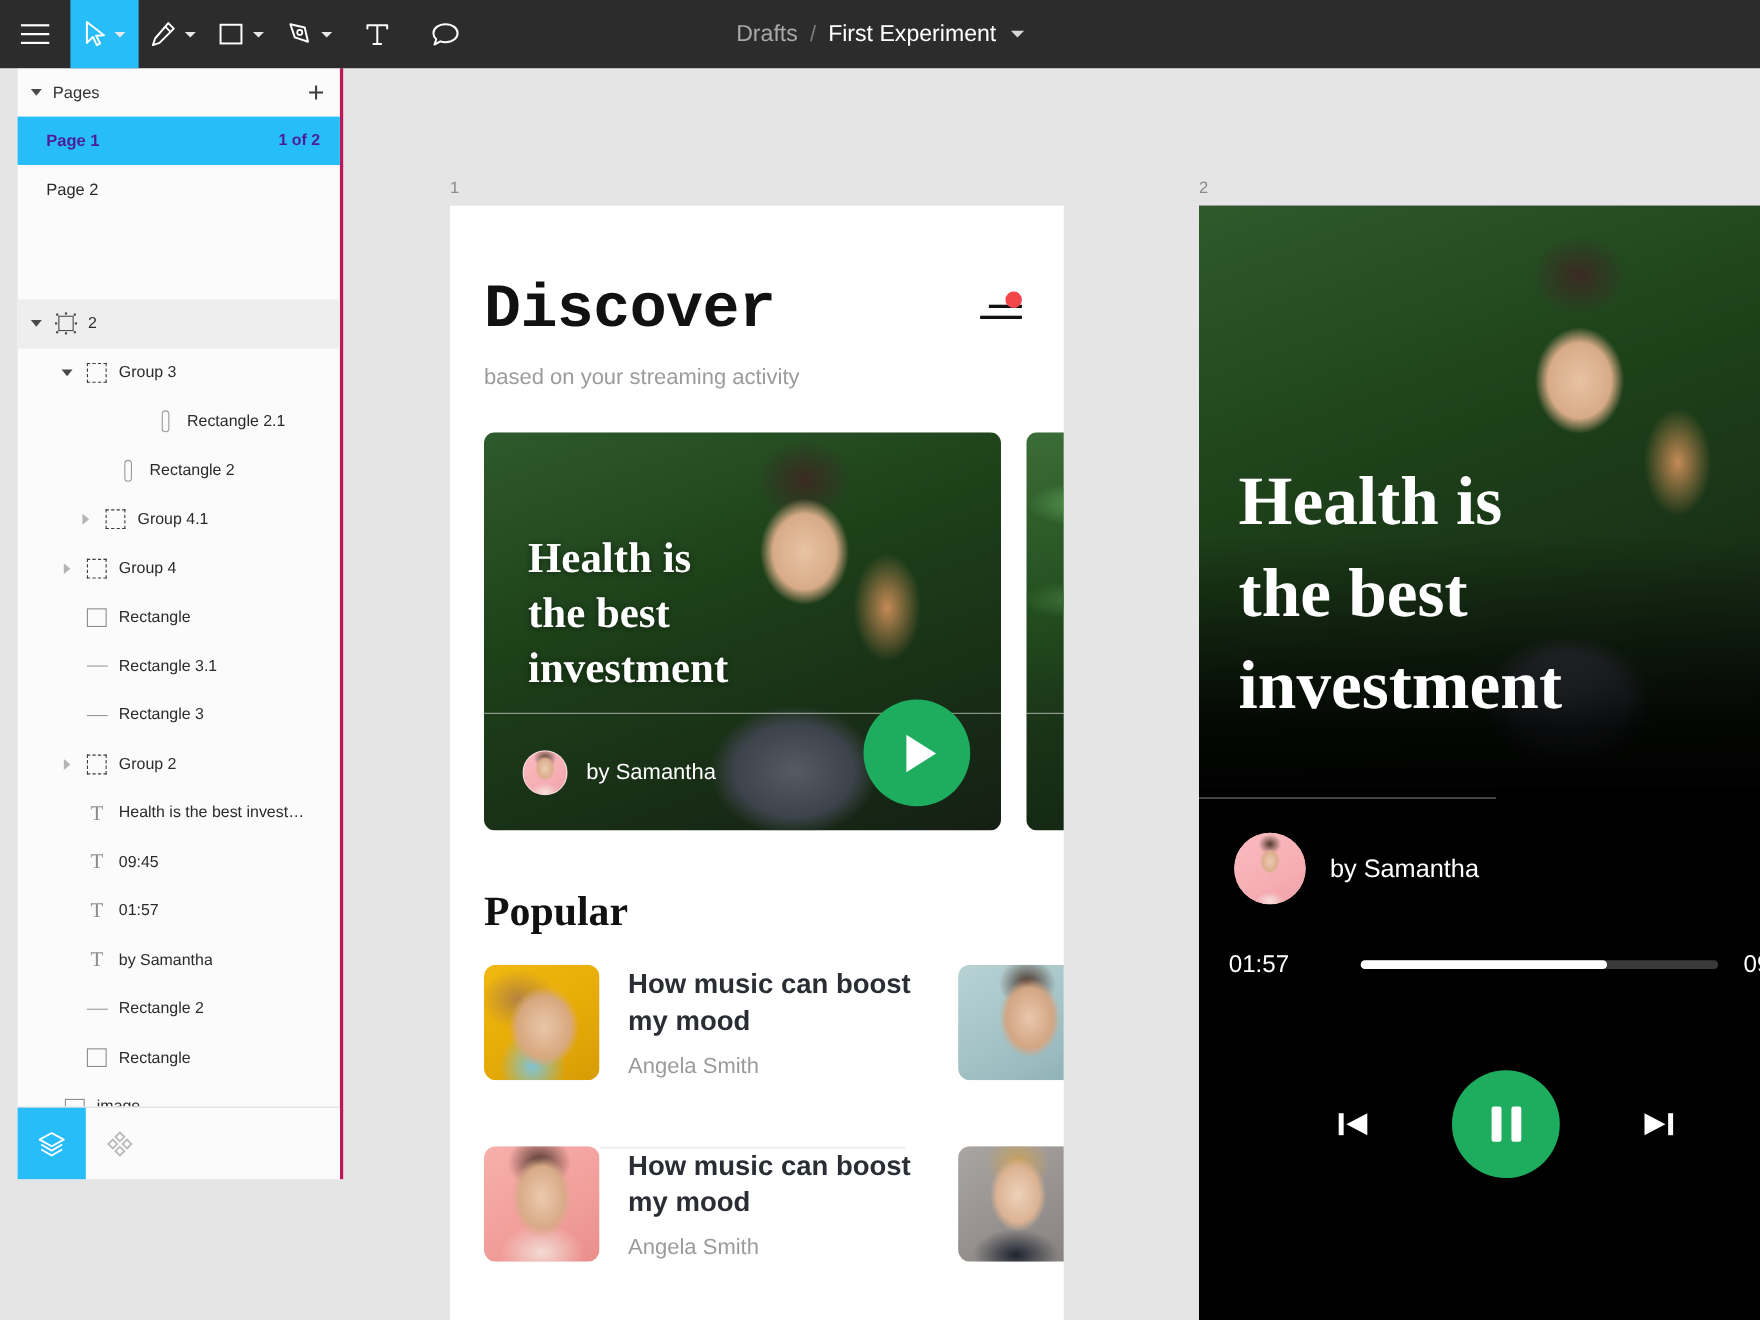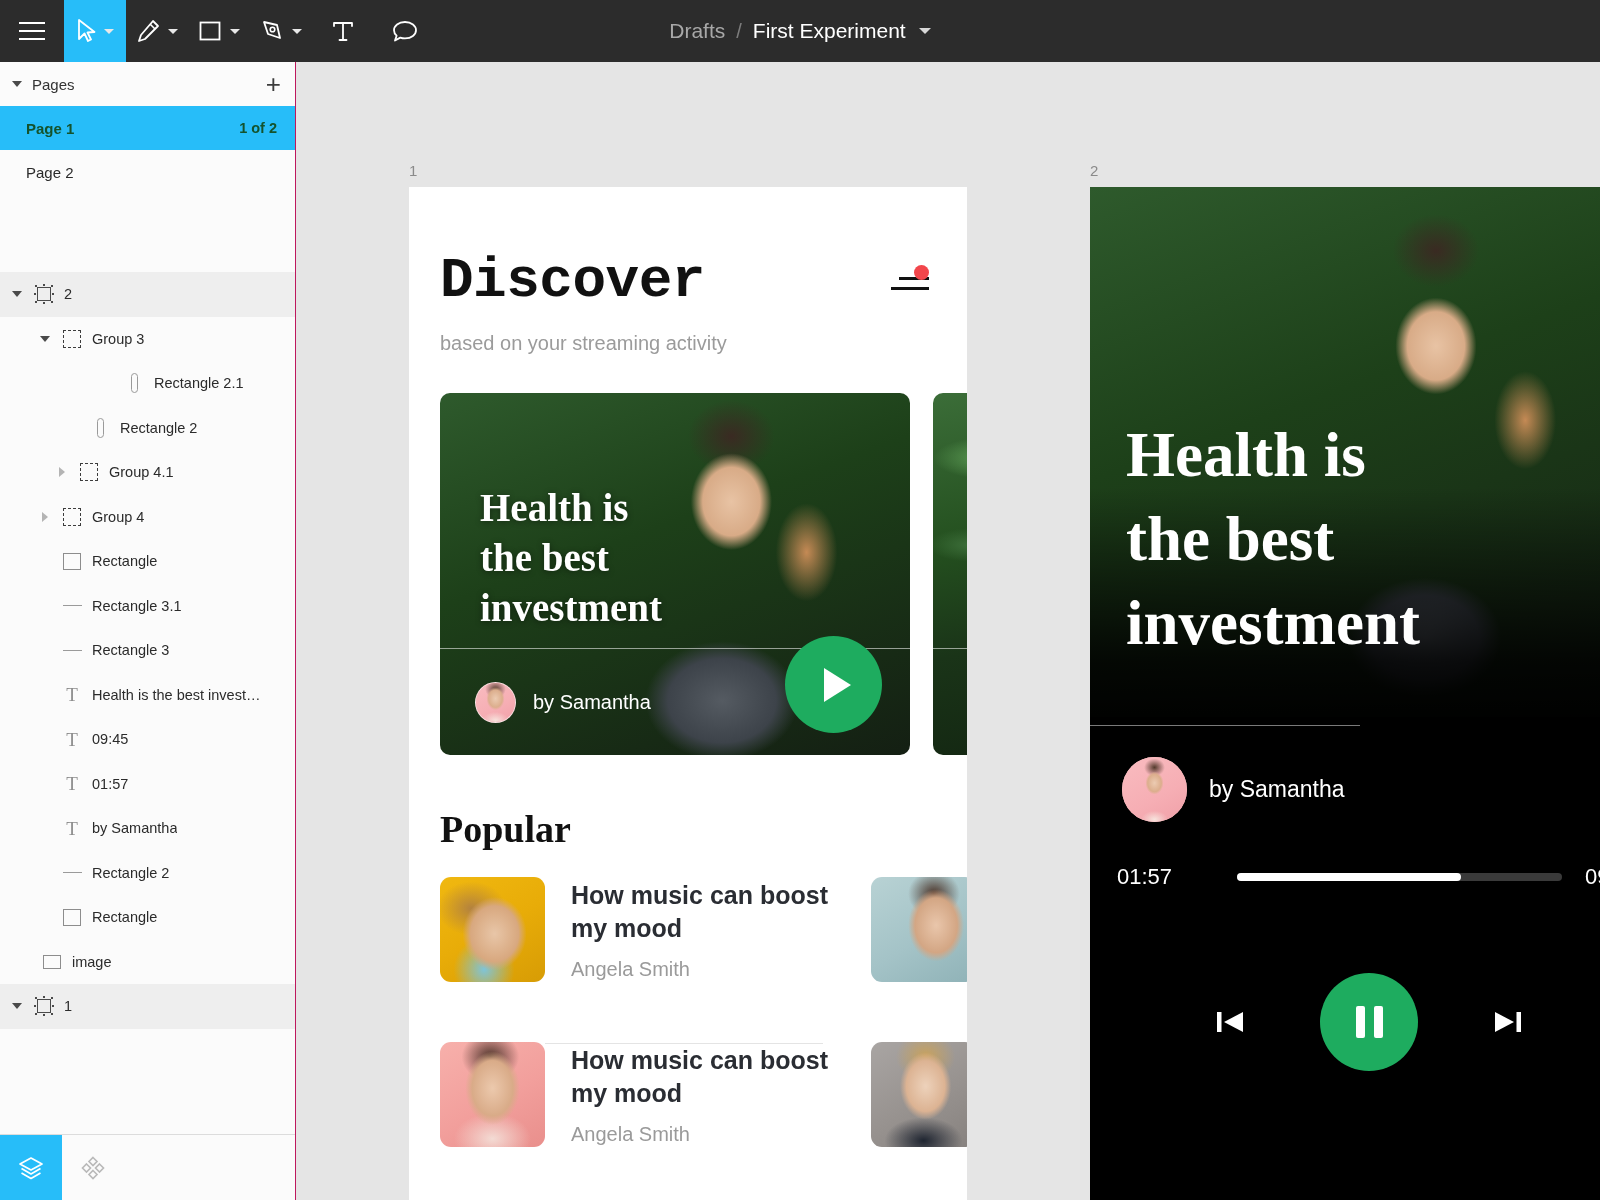--- a/index.html
+++ b/index.html
@@ -44,24 +44,24 @@
   .bc-sep { color: #7d7d7d; font-size: 20px; }
   .bc-file { color: #ffffff; cursor: pointer; }
   .bc-caret {
     width: 0; height: 0; border-left: 6px solid transparent;
     border-right: 6px solid transparent; border-top: 6px solid #d8d8d8;
     margin-left: 2px; cursor: pointer;
   }
 
   
   .sidebar {
-    position: absolute; top: 62px; left: 0;
-    width: 296px; height: 1138px;
+    position: absolute; top: 62px; left: 16px;
+    width: 296px; height: 1010px;
     background: #fbfbfb;
-    border-right: 1px solid #be185d;
+    border-right: 3px solid #be185d;
     display: flex; flex-direction: column;
     z-index: 20;
   }
 
   .pages-header {
     height: 44px; display: flex; align-items: center;
     padding: 0 14px 0 12px;
     font-size: 15px; color: #333;
     justify-content: space-between;
     flex-shrink: 0;
@@ -76,21 +76,21 @@
     border-bottom: 5px solid transparent; border-left: 6px solid #b4b4b4;
   }
   .plus-btn { font-size: 26px; color: #3c3c3c; line-height: 1; cursor: pointer; font-weight: 300; }
 
   .page-row {
     height: 44px; display: flex; align-items: center;
     justify-content: space-between;
     padding: 0 18px 0 26px;
     font-size: 15px; color: #2b2b2b; cursor: pointer;
   }
-  .page-row.selected { background: #27bdf9; color: #14532d; font-weight: bold; }
+  .page-row.selected { background: #27bdf9; color: #4c1d95; font-weight: bold; }
   .page-row .count { font-size: 14.5px; }
 
   .pages-spacer { height: 78px; }
 
   .layers-list { flex: 1; overflow: hidden; }
 
   .layer-row {
     height: 44.5px; display: flex; align-items: center;
     font-size: 14.5px; color: #2b2b2b;
     cursor: pointer; gap: 9px;
@@ -442,20 +442,29 @@
         <span class="lbl">Rectangle 3.1</span>
       </div>
       <div class="layer-row" style="padding-left: 38px;">
         <span class="arrowbox"></span>
         <span class="iconbox">
           <span class="ic-line"></span>
         </span>
         <span class="lbl">Rectangle 3</span>
       </div>
       <div class="layer-row" style="padding-left: 38px;">
+        <span class="arrowbox">
+          <span class="tri-right"></span>
+        </span>
+        <span class="iconbox">
+          <span class="ic-group"></span>
+        </span>
+        <span class="lbl">Group 2</span>
+      </div>
+      <div class="layer-row" style="padding-left: 38px;">
         <span class="arrowbox"></span>
         <span class="iconbox">
           <span class="ic-text">T</span>
         </span>
         <span class="lbl">Health is the best invest…</span>
       </div>
       <div class="layer-row" style="padding-left: 38px;">
         <span class="arrowbox"></span>
         <span class="iconbox">
           <span class="ic-text">T</span>

